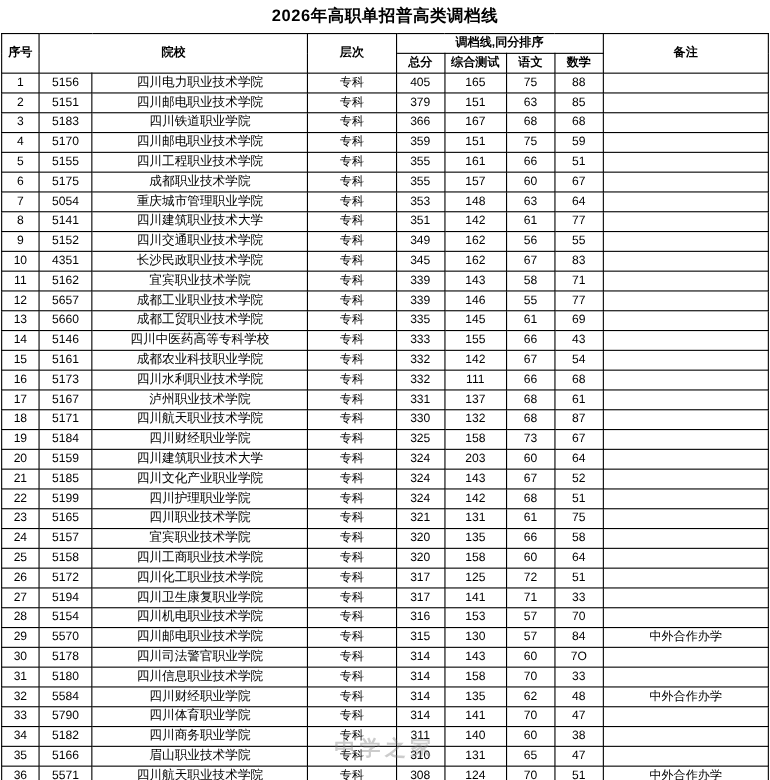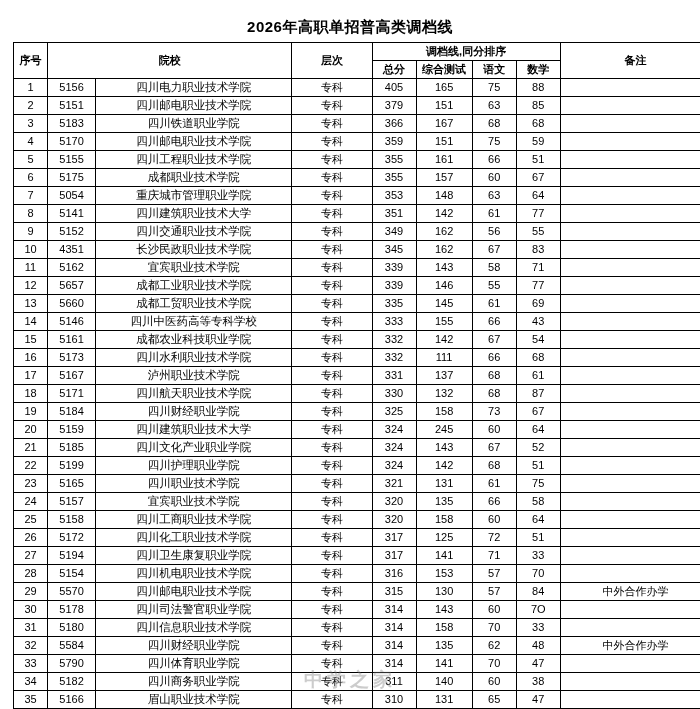--- a/index.html
+++ b/index.html
@@ -12,21 +12,21 @@
     height: 709px;
     font-family: "Liberation Sans", "DejaVu Sans", sans-serif;
     color: #000;
     overflow: hidden;
   }
   #page {
     width: 700px;
     height: 709px;
     position: relative;
     box-sizing: border-box;
-    padding: 12px;
+    padding: 0;
   }
   .title {
     text-align: center;
     font-size: 15px;
     font-weight: bold;
     line-height: 30px;
     height: 30px;
     letter-spacing: 0.5px;
   }
   table {
@@ -321,21 +321,21 @@
           <td>73</td>
           <td>67</td>
           <td class="note"></td>
         </tr>
         <tr>
           <td>20</td>
           <td>5159</td>
           <td class="name">四川建筑职业技术大学</td>
           <td>专科</td>
           <td>324</td>
-          <td>245</td>
+          <td>203</td>
           <td>60</td>
           <td>64</td>
           <td class="note"></td>
         </tr>
         <tr>
           <td>21</td>
           <td>5185</td>
           <td class="name">四川文化产业职业学院</td>
           <td>专科</td>
           <td>324</td>

